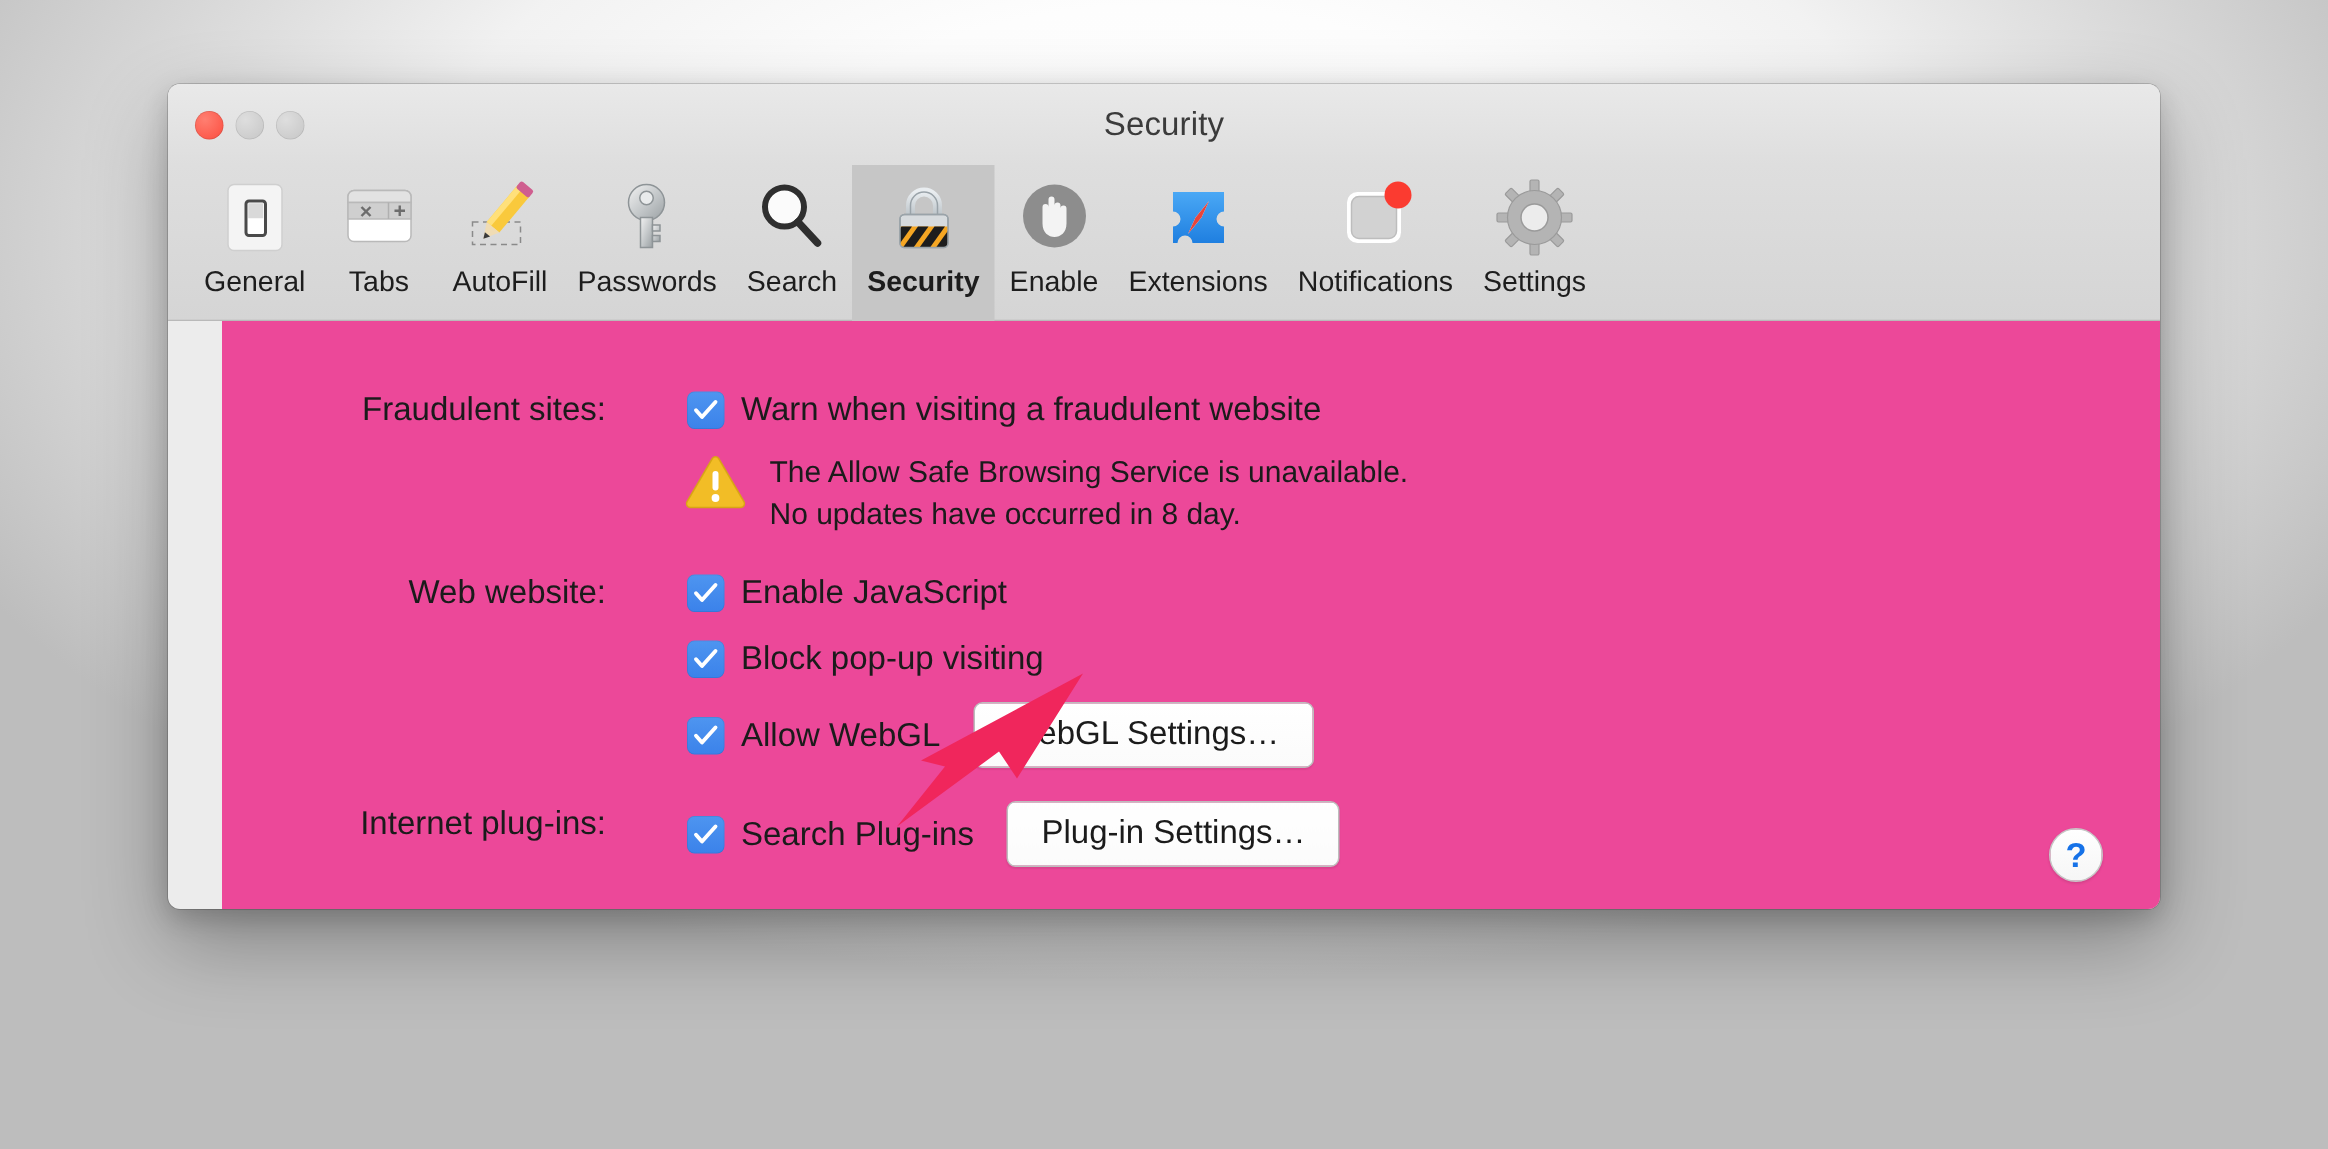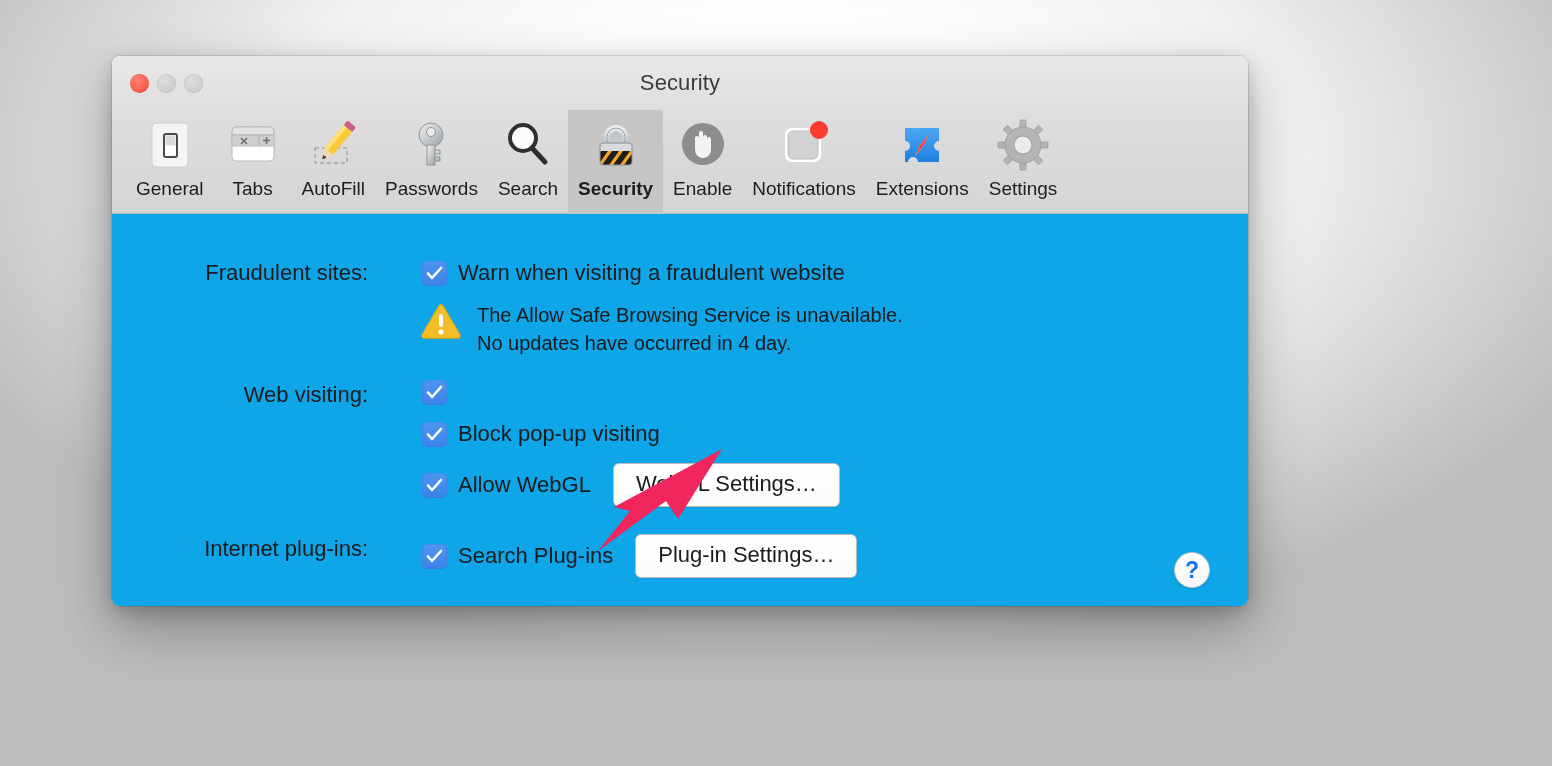--- a/index.html
+++ b/index.html
@@ -14,21 +14,21 @@
     font-family: "Liberation Sans", sans-serif;
     background: radial-gradient(ellipse 900px 500px at 50% 20%, #ffffff 0%, #fdfdfd 30%, #f2f2f2 55%, #cfcfcf 85%, #bdbdbd 100%);
     position: relative;
   }
 
   
   .window {
     position: absolute;
     left: 112px;
     top: 56px;
-    width: 1136px;
+    width: 1328px;
     height: 550px;
     border-radius: 8px;
     background: #ececec;
     box-shadow: 0 22px 55px rgba(0,0,0,0.30),
                 0 6px 18px rgba(0,0,0,0.18),
                 0 0 0 0.5px rgba(0,0,0,0.22);
     overflow: hidden;
   }
 
   
@@ -107,21 +107,22 @@
     font-size: 19px;
     color: #1d1d1d;
     white-space: nowrap;
   }
   .tab.selected .tab-label { font-weight: bold; }
 
   
   .content {
     position: relative;
     height: 392px;
-    background: #0ea5e9;
+    background: #ec4899;
+    margin-left: 36px;
   }
   .row {
     position: absolute;
     display: flex;
     align-items: flex-start;
   }
   .row-label {
     width: 250px;
     text-align: right;
     font-size: 22px;
@@ -332,43 +333,43 @@
           <circle cx="26" cy="25" r="21" fill="#8d8d8d"></circle>
           <path d="M18 28v-9a2 2 0 0 1 4 0v-5a2 2 0 0 1 4 0v4a2 2 0 0 1 4 0v2a2 2 0 0 1 4 0v10c0 6-4 9-8 9s-8-3-8-9z" fill="#f3f3f3"></path>
         </svg>
       </div>
       <div class="tab-label">Enable</div>
     </div>
 
     <div class="tab">
       <div class="tab-icon">
         <svg width="54" height="54" viewBox="0 0 54 54">
-          <rect x="8" y="10" width="36" height="34" rx="7" fill="#ffffff"></rect>
-          <rect x="11" y="13" width="30" height="28" rx="5" fill="#d2d2d2" stroke="#bdbdbd"></rect>
-          <circle cx="42" cy="12" r="9" fill="#fb3b30"></circle>
-        </svg>
-      </div>
-      <div class="tab-label">Notifications</div>
-    </div>
-
-    <div class="tab">
-      <div class="tab-icon">
-        <svg width="54" height="54" viewBox="0 0 54 54">
           <defs>
             <linearGradient id="puz" x1="0" y1="0" x2="0" y2="1">
               <stop offset="0%" stop-color="#4aa8f5"></stop>
                 <stop offset="100%" stop-color="#1f7fe0"></stop>
             </linearGradient>
           </defs>
           <path d="M10 10h34v13a5 5 0 0 0 0 10v11H23a5 5 0 0 0-10 0H10V33a5 5 0 0 0 0-10z" fill="url(#puz)"></path>
           <polygon points="34,16 25,27 20,38 29,27" fill="#ffffff"></polygon>
           <polygon points="34,16 29,27 20,38 25,27" fill="#e8453c"></polygon>
         </svg>
       </div>
       <div class="tab-label">Extensions</div>
+    </div>
+
+    <div class="tab">
+      <div class="tab-icon">
+        <svg width="54" height="54" viewBox="0 0 54 54">
+          <rect x="8" y="10" width="36" height="34" rx="7" fill="#ffffff"></rect>
+          <rect x="11" y="13" width="30" height="28" rx="5" fill="#d2d2d2" stroke="#bdbdbd"></rect>
+          <circle cx="42" cy="12" r="9" fill="#fb3b30"></circle>
+        </svg>
+      </div>
+      <div class="tab-label">Notifications</div>
     </div>
 
     <div class="tab">
       <div class="tab-icon">
         <svg width="54" height="54" viewBox="0 0 54 54">
           <g fill="#b4b4b4" stroke="#9a9a9a" stroke-width="0.8">
             <g>
               <rect x="24" y="2" width="6" height="11" rx="1"></rect>
               <rect x="24" y="41" width="6" height="11" rx="1"></rect>
               <rect x="2" y="24" width="11" height="6" rx="1"></rect>
@@ -404,35 +405,36 @@
         <div class="warn-block" style="margin-top:13px; margin-left:36px;">
           <div>
             <svg width="46" height="42" viewBox="0 0 46 42">
               <path d="M21 4.5a2.5 2.5 0 0 1 4 0l17 29a2.5 2.5 0 0 1-2 3.8H6a2.5 2.5 0 0 1-2-3.8z" fill="#f2bd26" stroke="#d8a516"></path>
               <rect x="21" y="13" width="4" height="13" rx="2" fill="#ffffff"></rect>
               <circle cx="23" cy="31" r="2.6" fill="#ffffff"></circle>
             </svg>
           </div>
           <div>
             <div class="warn-text">The Allow Safe Browsing Service is unavailable.</div>
-            <div class="warn-text">No updates have occurred in 4 day.</div>
+            <div class="warn-text">No updates have occurred in 8 day.</div>
           </div>
         </div>
       </div>
     </div>
 
     <div class="row" style="left:20px; top:166px;">
-      <div class="row-label">Web visiting:</div>
+      <div class="row-label">Web website:</div>
       <div style="display:flex; flex-direction:column; gap:14px;">
         <div class="ctrl">
           <div class="cb">
             <svg width="19" height="19" viewBox="0 0 19 19">
                 <path d="M3 9.5l4 4.5 9-10" fill="none" stroke="#ffffff" stroke-width="2.6" stroke-linecap="round" stroke-linejoin="round"></path>
               </svg>
           </div>
+          <div class="cb-text">Enable JavaScript</div>
         </div>
         <div class="ctrl">
           <div class="cb">
             <svg width="19" height="19" viewBox="0 0 19 19">
                 <path d="M3 9.5l4 4.5 9-10" fill="none" stroke="#ffffff" stroke-width="2.6" stroke-linecap="round" stroke-linejoin="round"></path>
               </svg>
           </div>
           <div class="cb-text">Block pop-up visiting</div>
         </div>
         <div class="ctrl">

